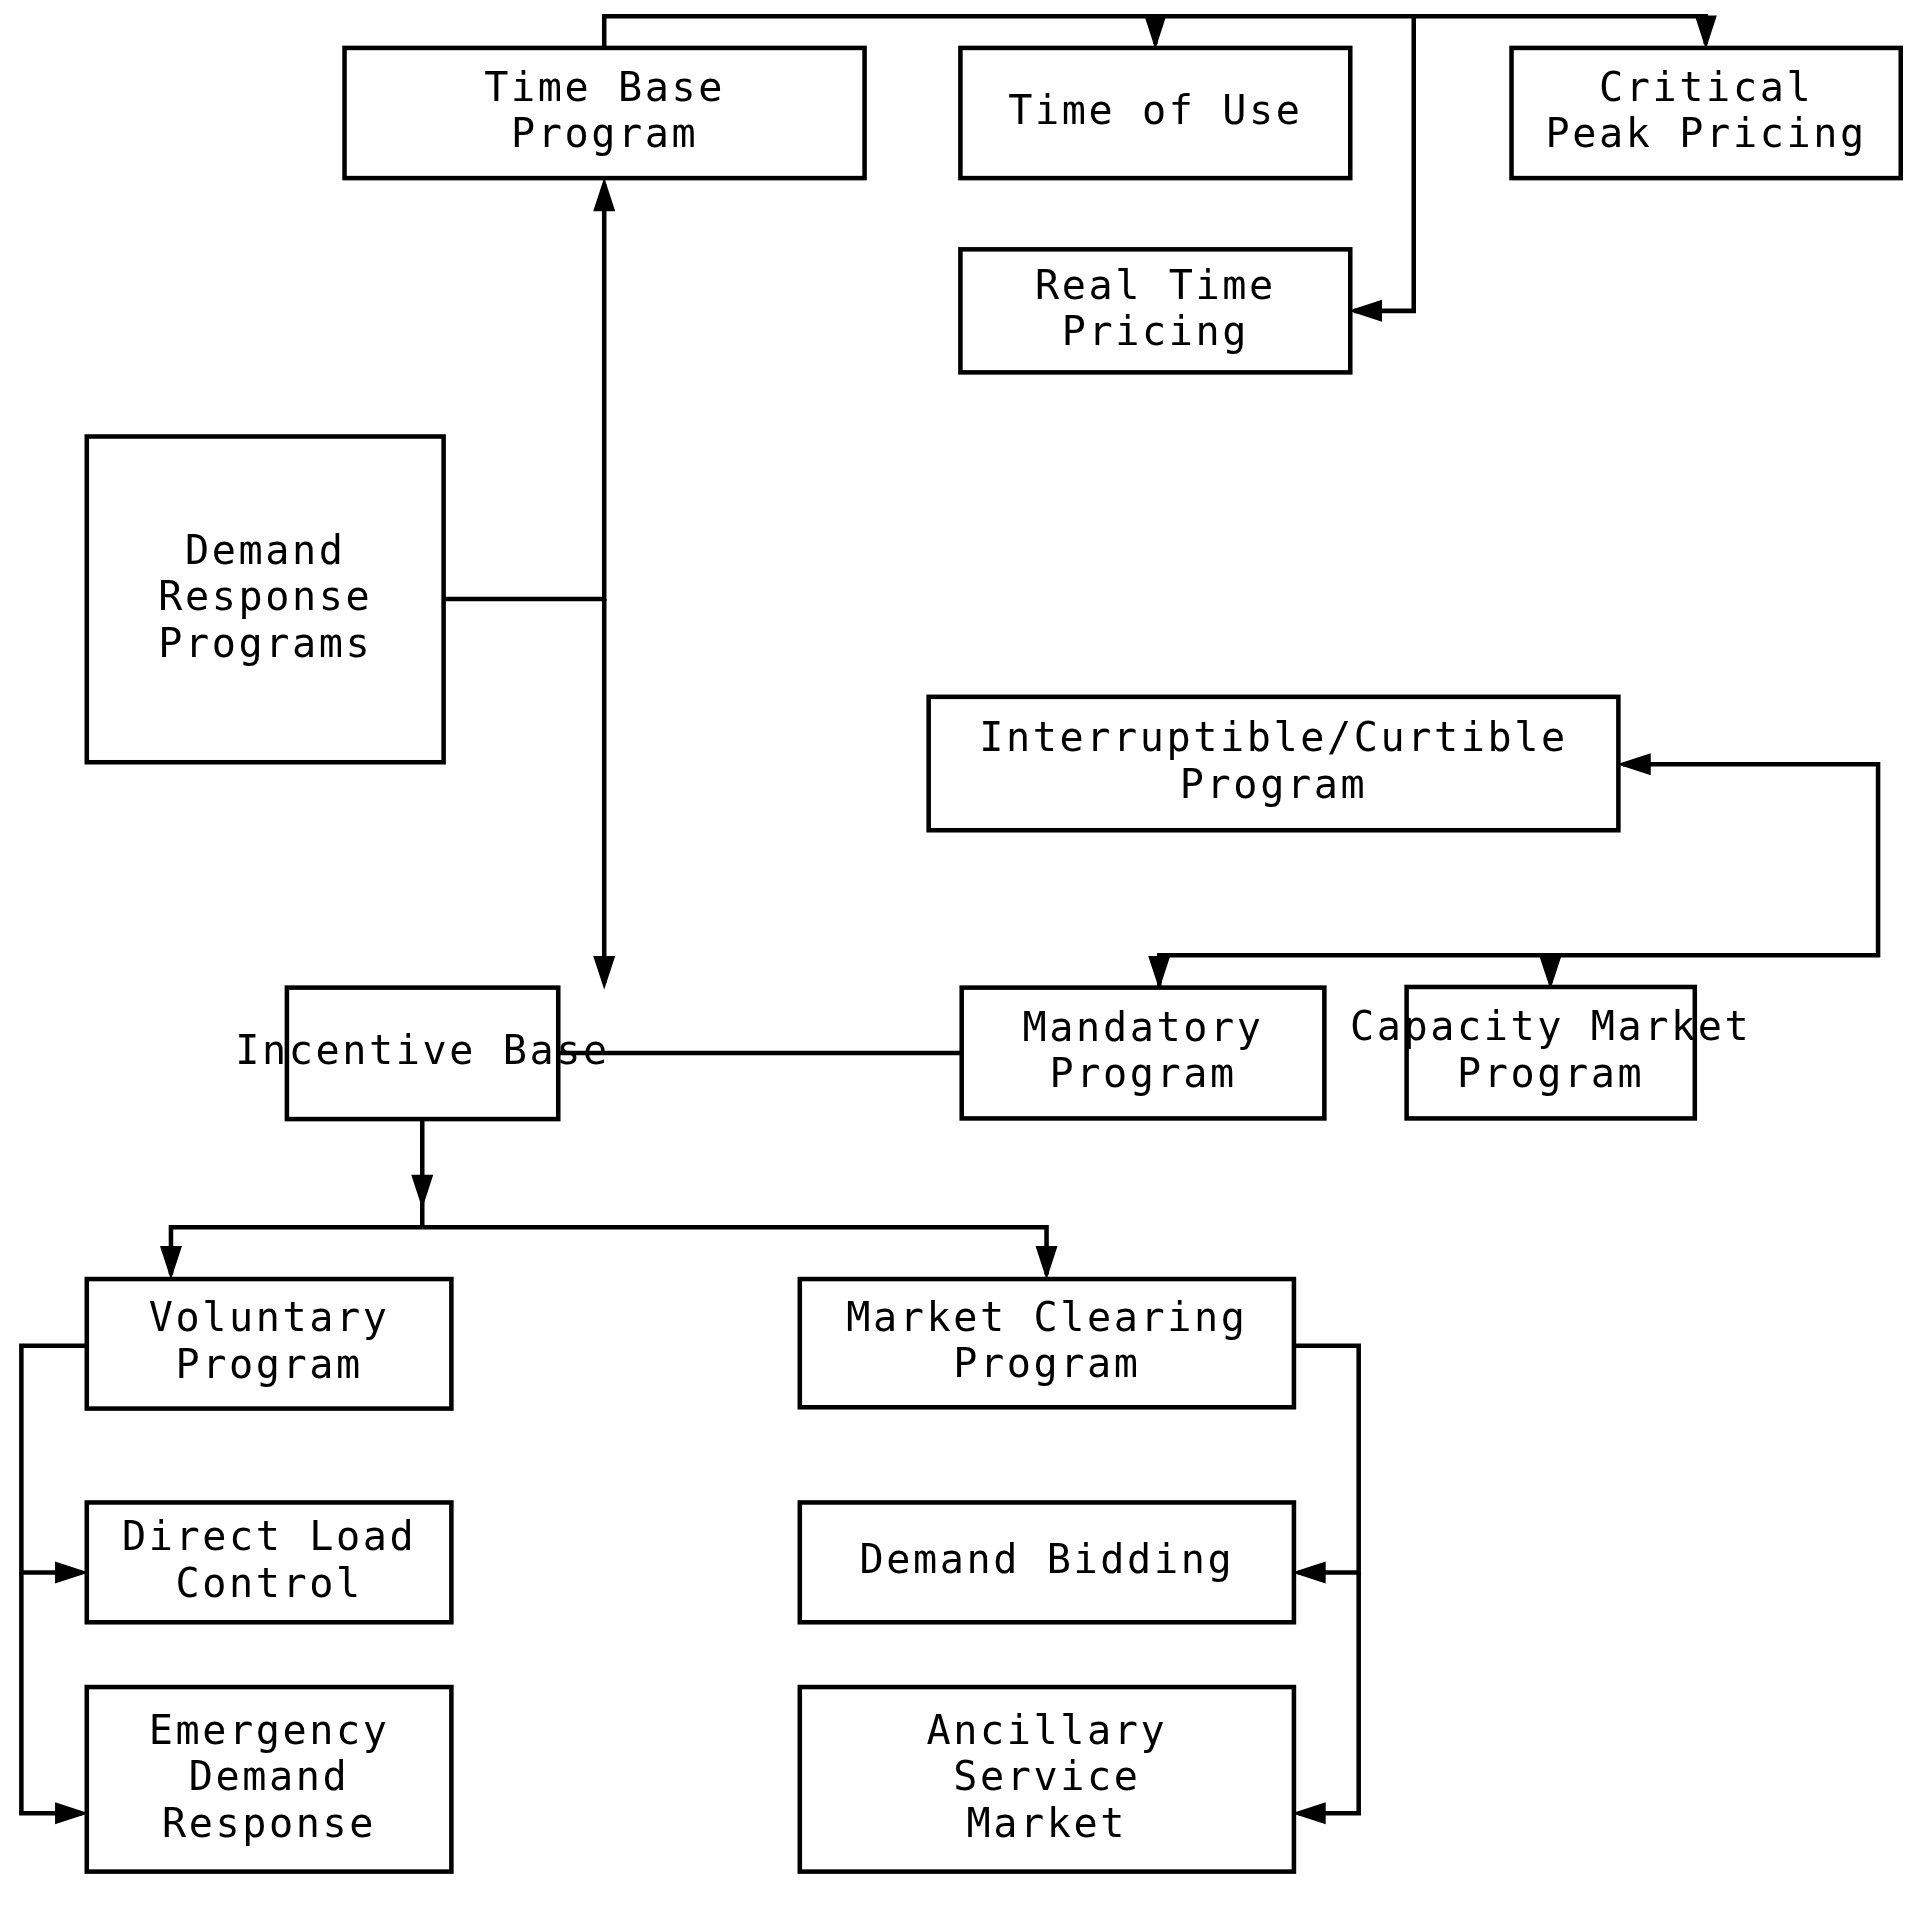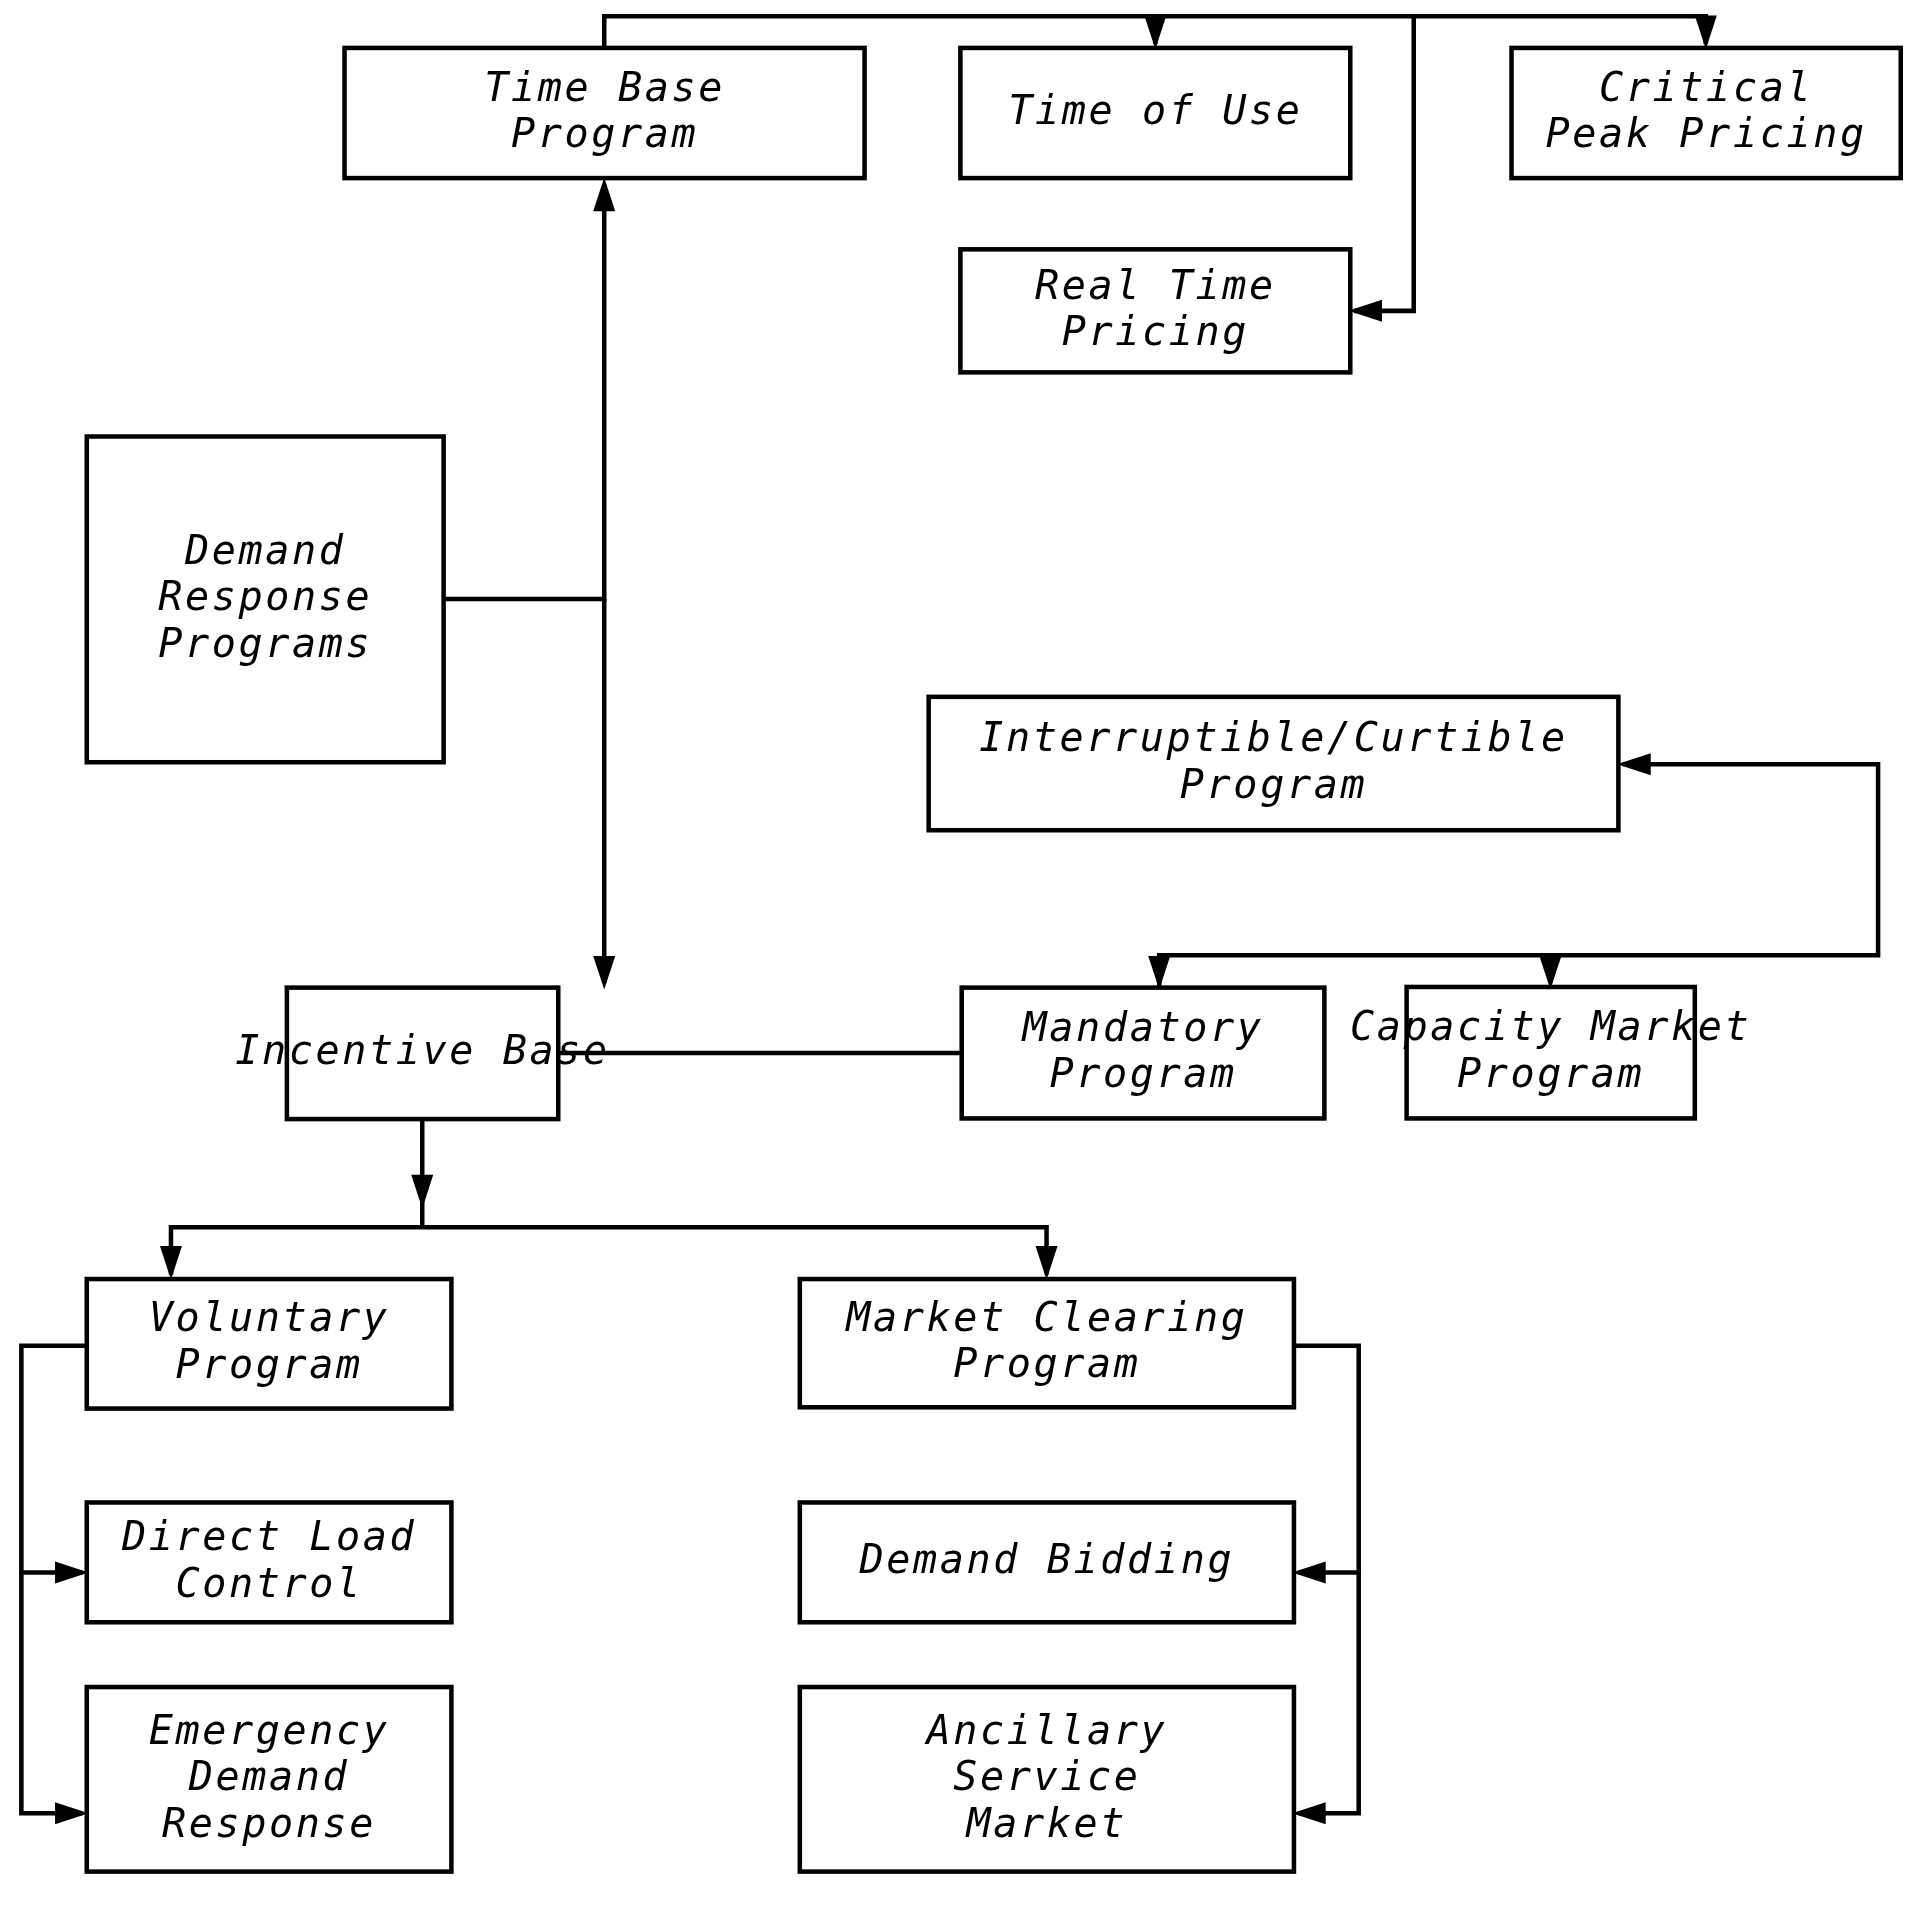--- a/index.html
+++ b/index.html
@@ -8,21 +8,20 @@
     background: #ffffff;
   }
   body {
     font-family: "DejaVu Sans Mono", monospace;
   }
   #diagram-root {
     position: relative;
     width: 1926px;
     height: 1915px;
     background: #ffffff;
-    font-style: italic;
   }
   svg#flow {
     display: block;
     width: 1926px;
     height: 1915px;
   }
   .node-rect {
     fill: #ffffff;
     stroke: #000000;
     stroke-width: 7;

